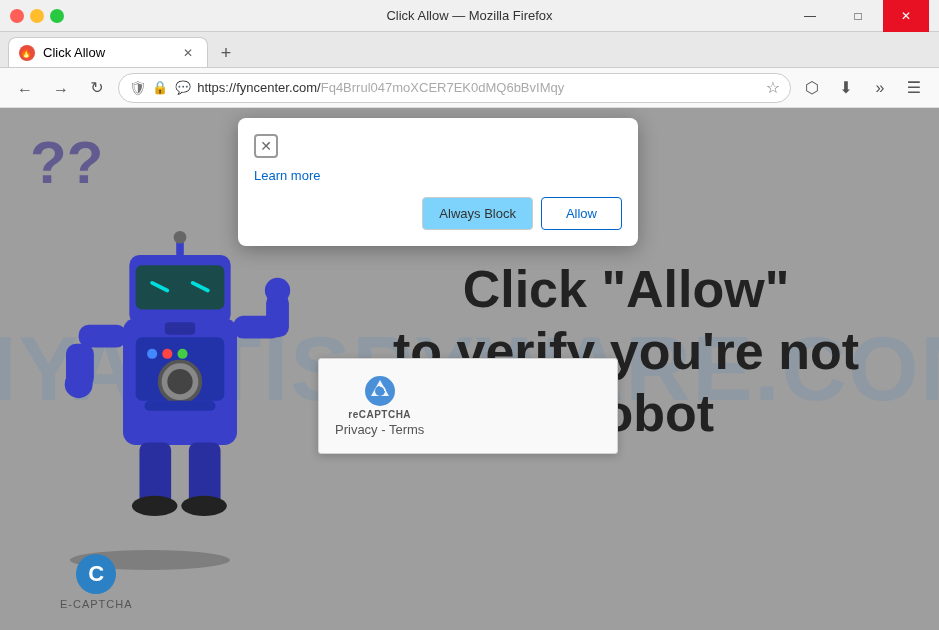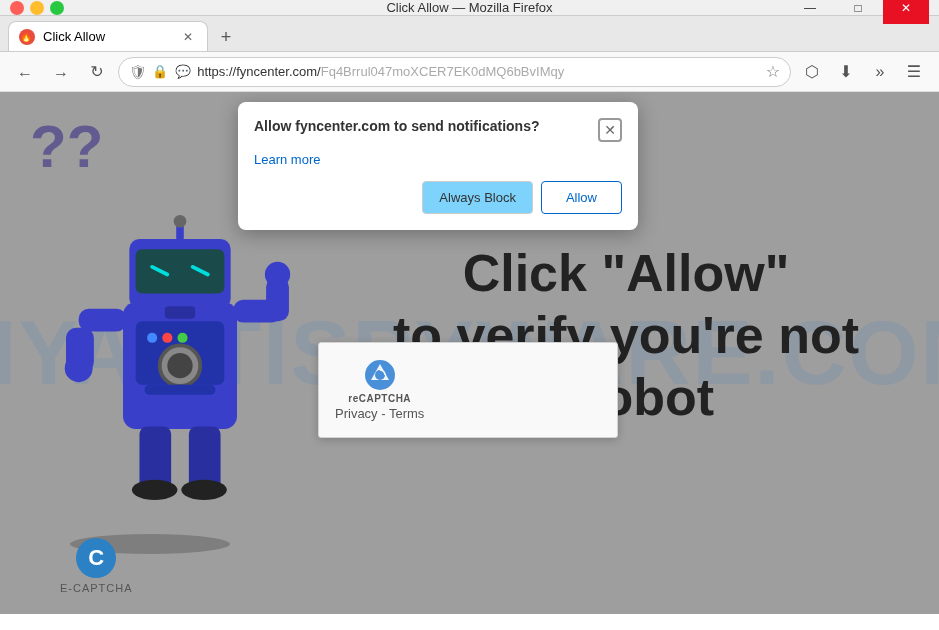--- a/index.html
+++ b/index.html
@@ -1,21 +1,21 @@
 <!DOCTYPE html>
 <html><head>
   <meta charset="utf-8">
   <style>
     * { margin: 0; padding: 0; box-sizing: border-box; }
     body { width: 939px; height: 630px; overflow: hidden; font-family: Arial, sans-serif; }
 
     
     .title-bar {
       background: #f0f0f0;
-      height: 16px;
+      height: 32px;
       display: flex;
       align-items: center;
       justify-content: center;
       position: relative;
       border-bottom: 1px solid #ccc;
       font-size: 13px;
       color: #333;
     }
     .title-bar-left {
       position: absolute;
@@ -482,21 +482,20 @@
 
   <div class="ecaptcha">
     <div class="ecaptcha-logo">
       <span>C</span>
     </div>
     <span class="ecaptcha-label">E-CAPTCHA</span>
   </div>
 
   <div class="notification-popup">
     <div class="popup-header">
-      <span class="popup-title">Allow fyncenter.com to send notifications?</span>
       <button class="popup-close">✕</button>
     </div>
     <a class="popup-learn-more" href="#">Learn more</a>
     <div class="popup-buttons">
       <button class="btn-always-block">Always Block</button>
       <button class="btn-allow">Allow</button>
     </div>
   </div>
 
   <div class="recaptcha-widget">

